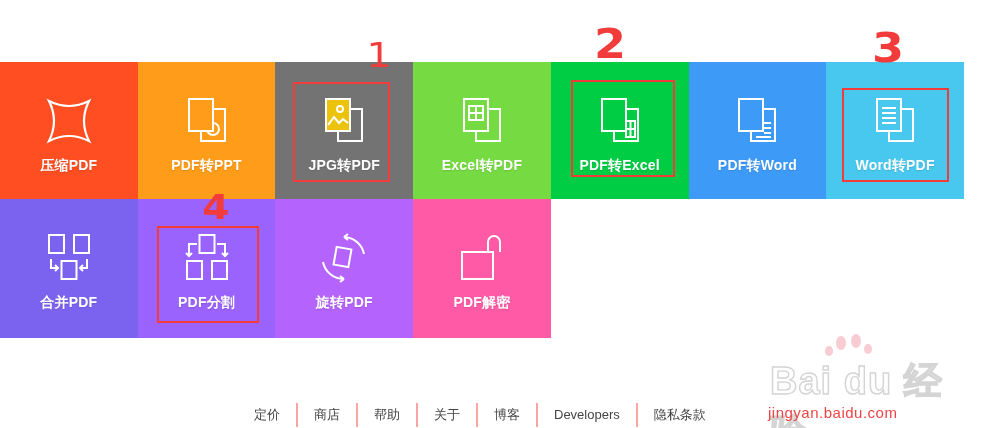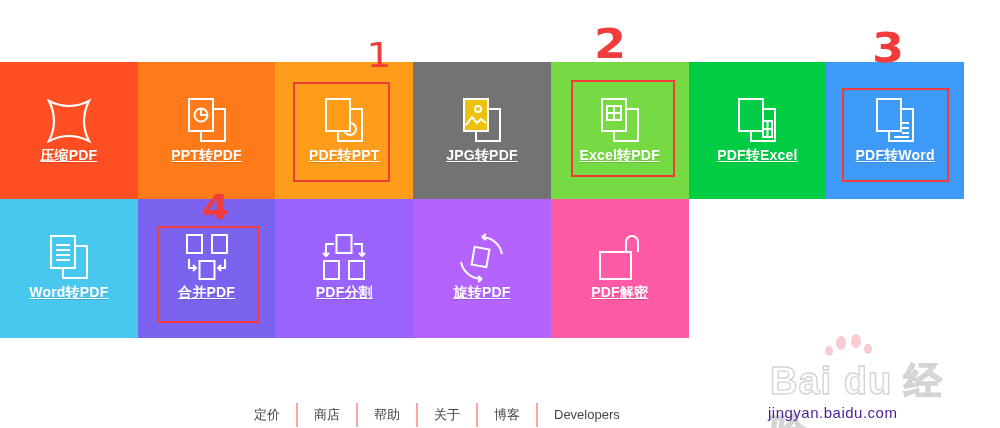--- a/index.html
+++ b/index.html
@@ -5,62 +5,51 @@
   * { box-sizing: border-box; margin: 0; padding: 0; }
   html, body { width: 1000px; height: 428px; background: #ffffff; overflow: hidden; }
   body { position: relative; font-family: "Liberation Sans", "DejaVu Sans", sans-serif; }
 
   .grid { position: absolute; left: 0; top: 62px; width: 964px; height: 276px;
           display: grid; grid-template-columns: repeat(7, 1fr); grid-template-rows: 137px 139px; }
   .tile { position: relative; display: flex; flex-direction: column; align-items: center;
           justify-content: flex-start; cursor: pointer; color: #fff; }
   .tile .icon { width: 52px; height: 52px; margin-top: 33px; display: block; }
   .tile .icon svg { width: 52px; height: 52px; display: block; }
-  .tile .label { font-size: 14px; font-weight: bold; letter-spacing: 0.2px;
-                 color: #ffffff; text-shadow: 0 1px 1px rgba(0,0,0,0.12); white-space: nowrap; text-decoration: underline; }
+  .tile .label { margin-top: 10px; font-size: 14px; font-weight: bold; letter-spacing: 0.2px;
+                 color: #ffffff; text-shadow: 0 1px 1px rgba(0,0,0,0.12); white-space: nowrap; }
 
   .mark-box { position: absolute; border: 2px solid #f23b3b; pointer-events: none; }
   .mark-num { position: absolute; color: #f23b3b; font-family: "DejaVu Sans", sans-serif;
               font-weight: bold; font-size: 40px; line-height: 1; pointer-events: none;
               transform: scaleX(1.15); }
 
   .footer { position: absolute; top: 403px; left: 240px; display: flex; align-items: center; height: 24px; }
   .footer a { font-size: 13px; color: #444; text-decoration: none; padding: 0 16px; line-height: 24px;
               border-left: 2px solid #fca5a5; white-space: nowrap; }
   .footer a:first-child { border-left: none; padding-left: 14px; }
 
   .watermark { position: absolute; left: 768px; top: 330px; width: 190px; height: 90px; pointer-events: none; }
   .wm-brand { position: absolute; left: 2px; top: 26px; font-size: 38px; font-weight: bold; color: transparent;
               -webkit-text-stroke: 1.4px #d4d4d4; letter-spacing: 1px; }
-  .wm-url { position: absolute; left: 0; top: 74px; font-size: 15px; color: #4c1d95; letter-spacing: 0.5px; }
+  .wm-url { position: absolute; left: 0; top: 74px; font-size: 15px; color: #ef4444; letter-spacing: 0.5px; }
   .paw { position: absolute; border-radius: 50%; background: #f6c3cb; opacity: 0.85; }
 </style>
 </head>
 <body>
 
 <div class="grid">
 
   <div class="tile" style="background:#ff4e22">
     <span class="icon">
       <svg viewBox="0 0 52 52" fill="none" stroke="#fff" stroke-width="2.2">
           <path d="M6 6 Q26 16 46 6 Q36 26 46 46 Q26 36 6 46 Q16 26 6 6 Z"></path>
         </svg>
     </span>
     <span class="label">压缩PDF</span>
-  </div>
-  <div class="tile" style="background:#ff7b1a">
-    <span class="icon">
-      <svg viewBox="0 0 52 52" fill="none" stroke="#fff" stroke-width="2">
-          <rect x="20" y="14" width="24" height="32"></rect>
-          <rect x="8" y="4" width="24" height="32" fill="#ff7b1a"></rect>
-          <circle cx="20" cy="20" r="6.5"></circle>
-          <path d="M20 13.5 V20 H26.5"></path>
-        </svg>
-    </span>
-    <span class="label">PPT转PDF</span>
   </div>
   <div class="tile" style="background:#ff9c19">
     <span class="icon">
       <svg viewBox="0 0 52 52" fill="none" stroke="#fff" stroke-width="2">
           <rect x="20" y="14" width="24" height="32"></rect>
           <circle cx="32" cy="34" r="6"></circle>
           <path d="M26 34 H32 V28"></path>
           <rect x="8" y="4" width="24" height="32" fill="#ff9c19"></rect>
         </svg>
     </span>
@@ -177,20 +166,21 @@
 <div class="mark-box" style="left:157px; top:226px; width:102px; height:97px;"></div>
 <div class="mark-num" style="left:204px; top:190px; font-size:34px;">4</div>
 
 <div class="footer">
   <a href="#">定价</a>
   <a href="#">商店</a>
   <a href="#">帮助</a>
   <a href="#">关于</a>
   <a href="#">博客</a>
   <a href="#">Developers</a>
+  <a href="#">隐私条款</a>
 </div>
 
 <div class="watermark">
   <span class="paw" style="left:68px; top:6px; width:10px; height:14px;"></span>
   <span class="paw" style="left:83px; top:4px; width:10px; height:14px;"></span>
   <span class="paw" style="left:57px; top:16px; width:8px; height:10px;"></span>
   <span class="paw" style="left:96px; top:14px; width:8px; height:10px;"></span>
   <span class="wm-brand">Bai du 经验</span>
   <span class="wm-url">jingyan.baidu.com</span>
 </div>

